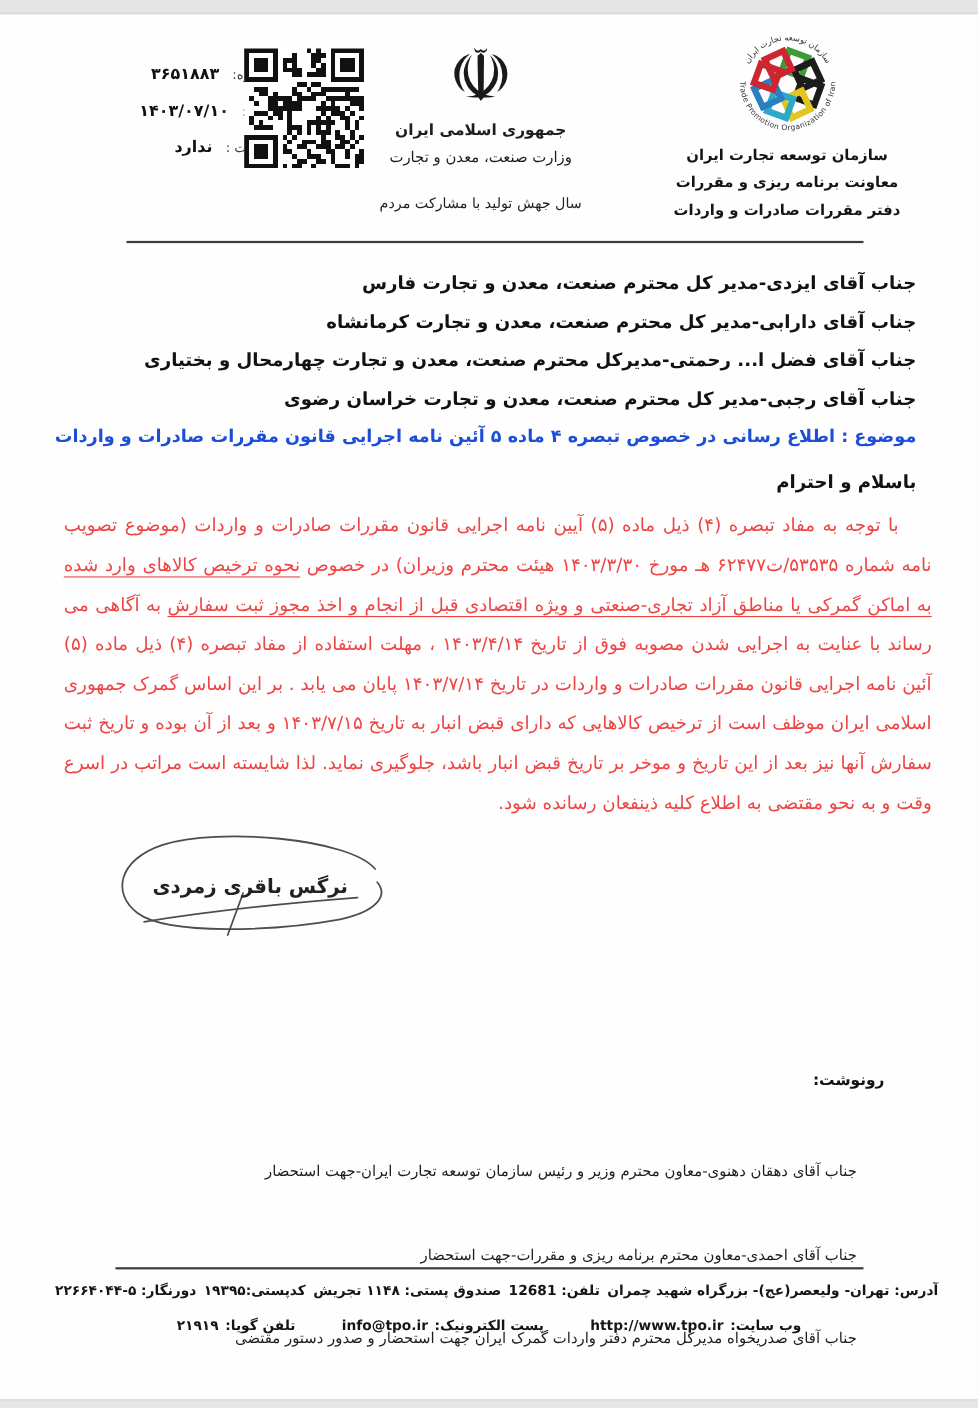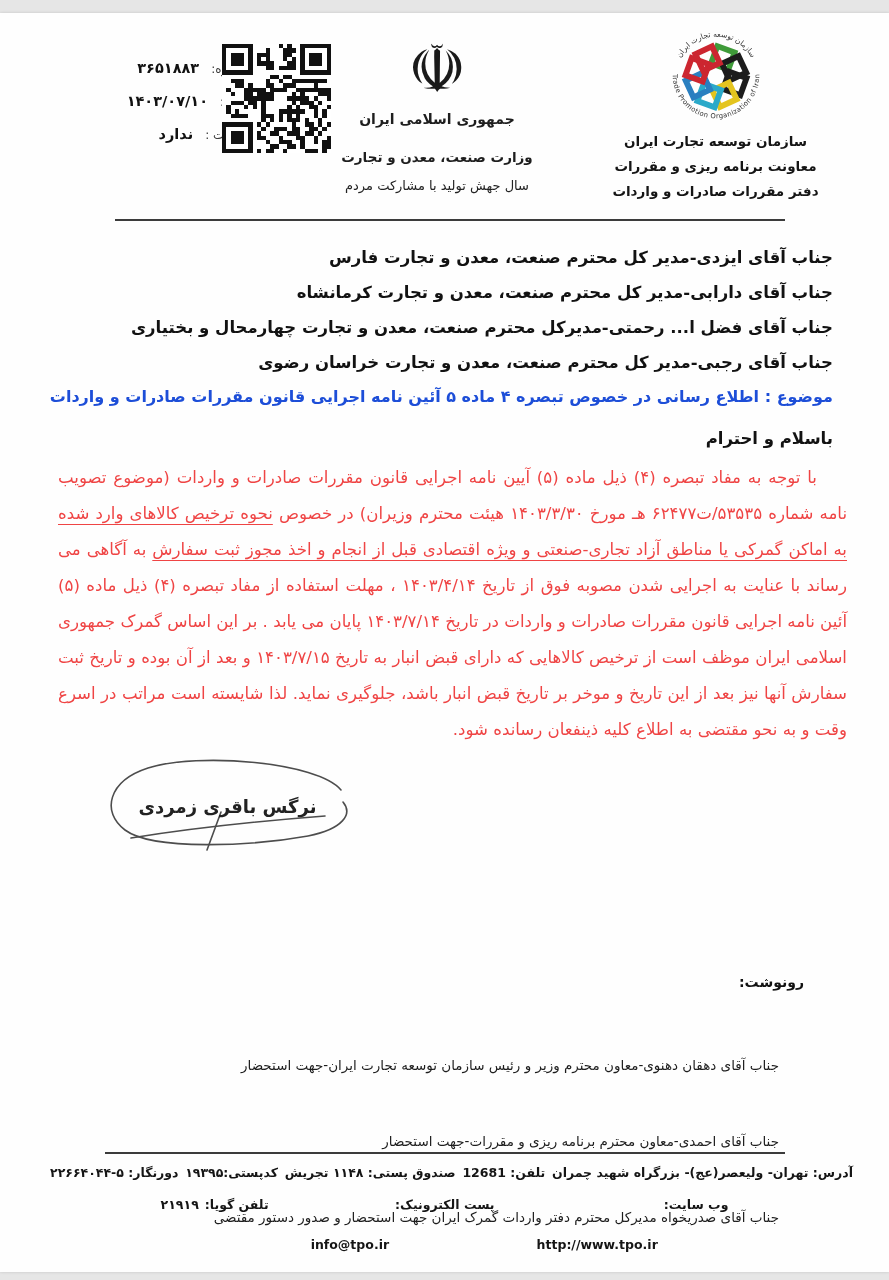--- a/index.html
+++ b/index.html
@@ -25,21 +25,21 @@
   .ref-value { font-size:14.5px; font-weight:700; color:#111; white-space:nowrap; }
 
   
   .qr-box { left:222px; top:31px; width:109px; height:109px; }
   .qr-box svg { width:100%; height:100%; }
 
   
   .gov-center { left:327px; top:18px; width:220px; text-align:center; }
   .emblem { font-size:66px; line-height:78px; color:#1a1a1a; }
   .gov-line1 { font-size:14px; font-weight:600; color:#1e1e1e; margin-top:2px; }
-  .gov-line2 { font-size:13.5px; font-weight:700; color:#1e1e1e; margin-top:22px; }
+  .gov-line2 { font-size:13.5px; font-weight:400; color:#1e1e1e; margin-top:8px; }
   .slogan { left:327px; top:165px; width:220px; text-align:center; font-size:13px; color:#222; }
 
   
   .org-block { left:598px; top:12px; width:235px; text-align:center; }
   .org-logo { width:100px; height:100px; margin:0 auto; display:block; }
   .org-lines { margin-top:4px; }
   .org-line { font-size:13.5px; font-weight:700; color:#151515; line-height:25px; white-space:nowrap; }
 
   
   .hdr-divider { left:115px; top:206px; width:670px; border-top:2px solid #3c3c3c; height:0; }
@@ -80,21 +80,21 @@
     left:50px; right:36px; top:1152px;
     display:flex; direction:rtl; justify-content:space-between; align-items:baseline;
     font-size:12.5px; font-weight:700; color:#151515; white-space:nowrap;
   }
   .ftr-row2 {
     left:0; right:0; top:1184px;
     display:flex; direction:rtl; justify-content:center; gap:42px; align-items:baseline;
     font-size:12.5px; font-weight:700; color:#151515; white-space:nowrap;
   }
   .ftr-pair { display:inline-flex; gap:6px; direction:rtl; }
-  .ltr { direction:ltr; unicode-bidi:embed;margin-top:40px; }
+  .ltr { direction:ltr; unicode-bidi:embed; }
 
   
   .lg-green  { stroke:#3f9b39; }
   .lg-red    { stroke:#cc2630; }
   .lg-black  { stroke:#1c1c1c; }
   .lg-yellow { stroke:#e4c41e; }
   .lg-blue   { stroke:#2a7fc0; }
   .lg-teal   { stroke:#2ba9c9; }
   .lg-sq { fill:none; stroke-width:7; }
   .ring-fa { font-size:9px; fill:#333; }

